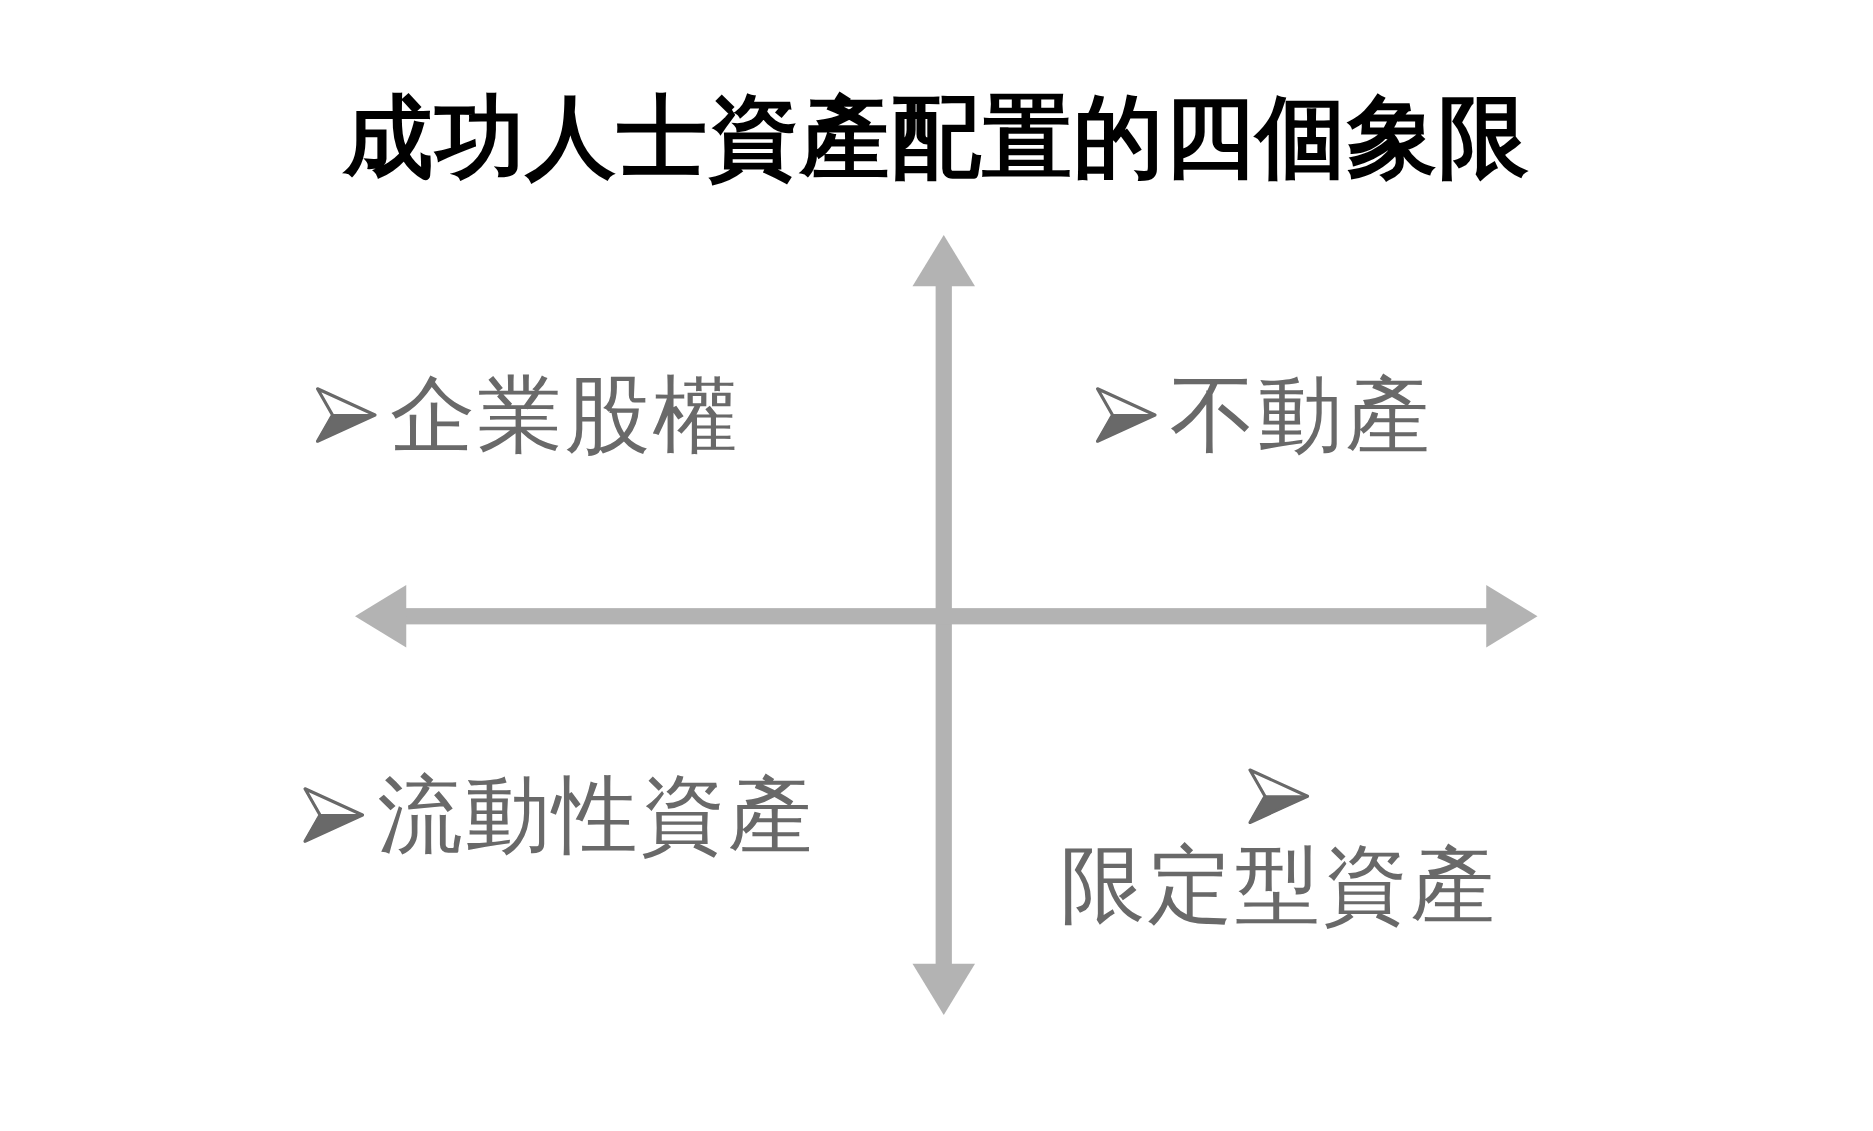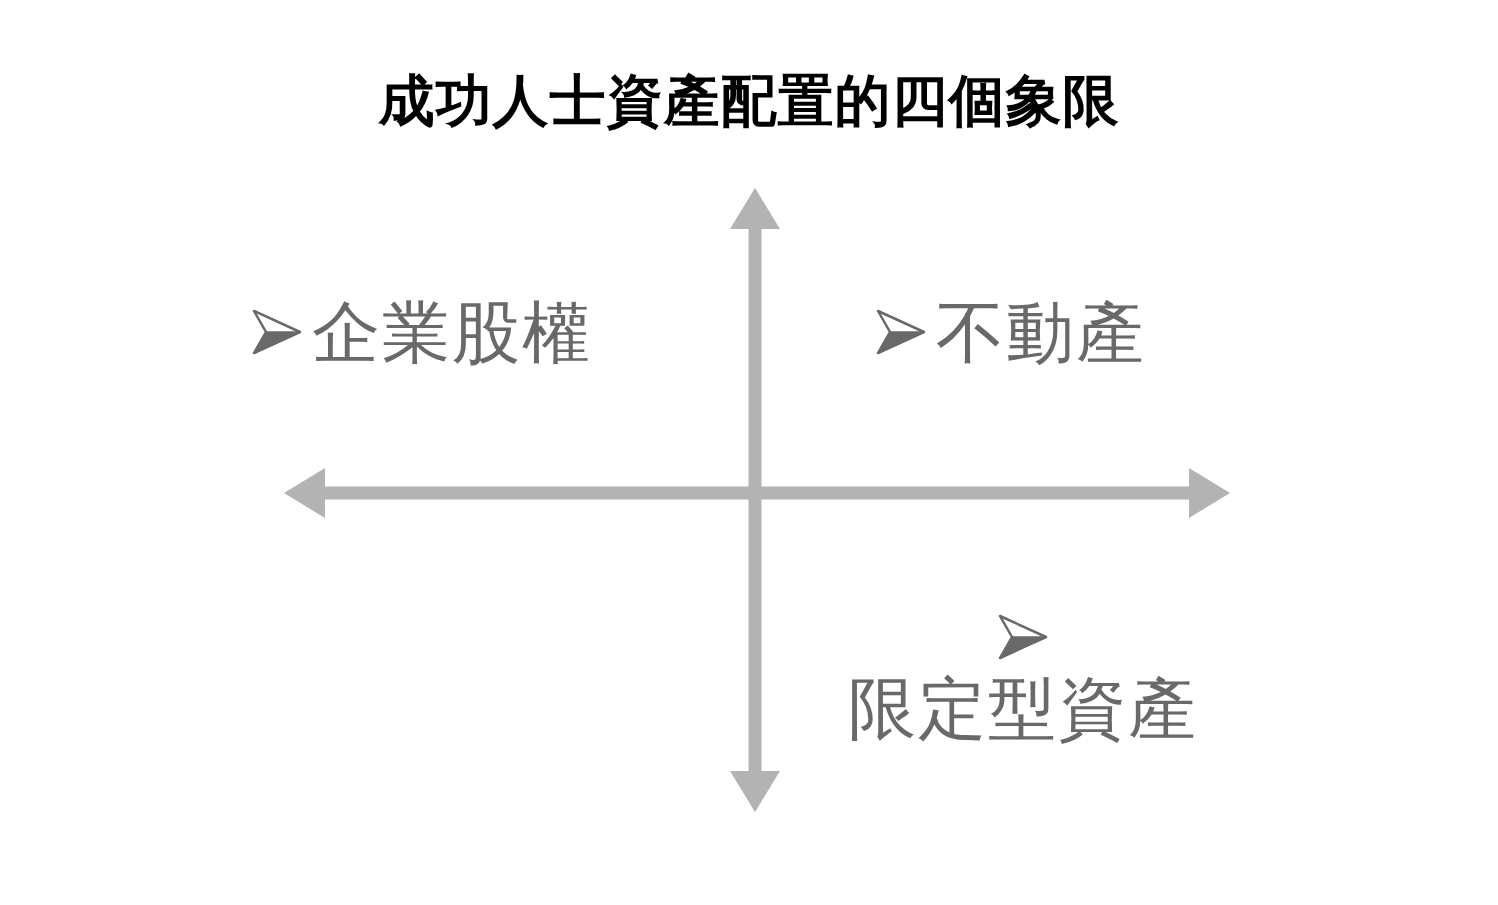--- a/index.html
+++ b/index.html
@@ -22,21 +22,21 @@
     height: 905px;
     background: var(--background, #ffffff);
     overflow: hidden;
   }
   .title {
     position: absolute;
     top: 68px;
     left: 0;
     width: 100%;
     text-align: center;
-    font-size: 56px;
+    font-size: 72px;
     line-height: 1.18;
     font-weight: bold;
     color: var(--title, #000000);
     letter-spacing: 1px;
     white-space: nowrap;
   }
   .axes {
     position: absolute;
     top: 0;
     left: 0;
@@ -109,20 +109,27 @@
   </div>
 
   <div class="quad-label q-top-right">
     <svg class="bullet" viewBox="0 0 100 100" xmlns="http://www.w3.org/2000/svg" aria-hidden="true">
       <polygon class="outline" points="4,8 96,50 4,92 28,50"></polygon>
       <polygon class="shade" points="28,50 96,50 4,92"></polygon>
     </svg>
     <span>不動產</span>
   </div>
 
+  <div class="quad-label q-bottom-left">
+    <svg class="bullet" viewBox="0 0 100 100" xmlns="http://www.w3.org/2000/svg" aria-hidden="true">
+      <polygon class="outline" points="4,8 96,50 4,92 28,50"></polygon>
+      <polygon class="shade" points="28,50 96,50 4,92"></polygon>
+    </svg>
+    <span>流動性資產</span>
+  </div>
 
   <div class="quad-label q-bottom-right">
     <svg class="bullet" viewBox="0 0 100 100" xmlns="http://www.w3.org/2000/svg" aria-hidden="true">
       <polygon class="outline" points="4,8 96,50 4,92 28,50"></polygon>
       <polygon class="shade" points="28,50 96,50 4,92"></polygon>
     </svg>
     <span>限定型資產</span>
   </div>
 
 </div>

